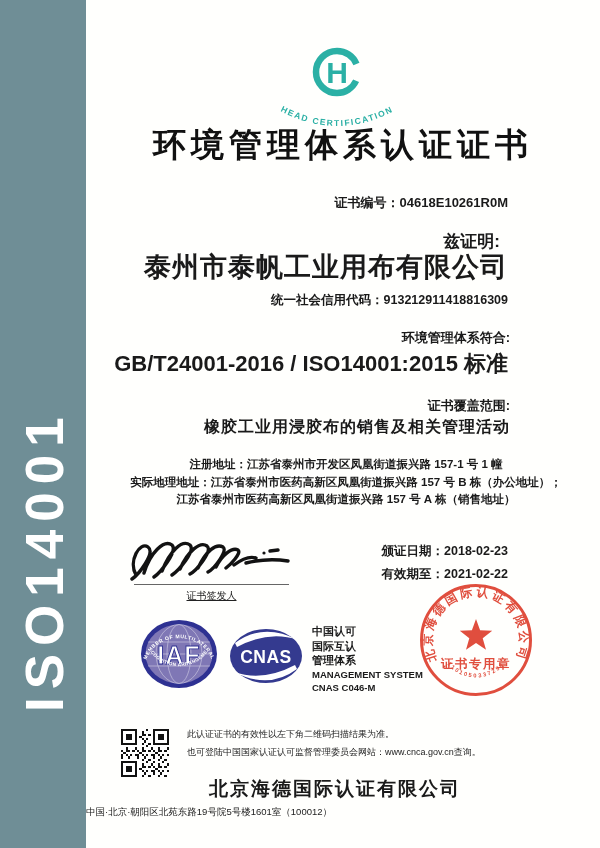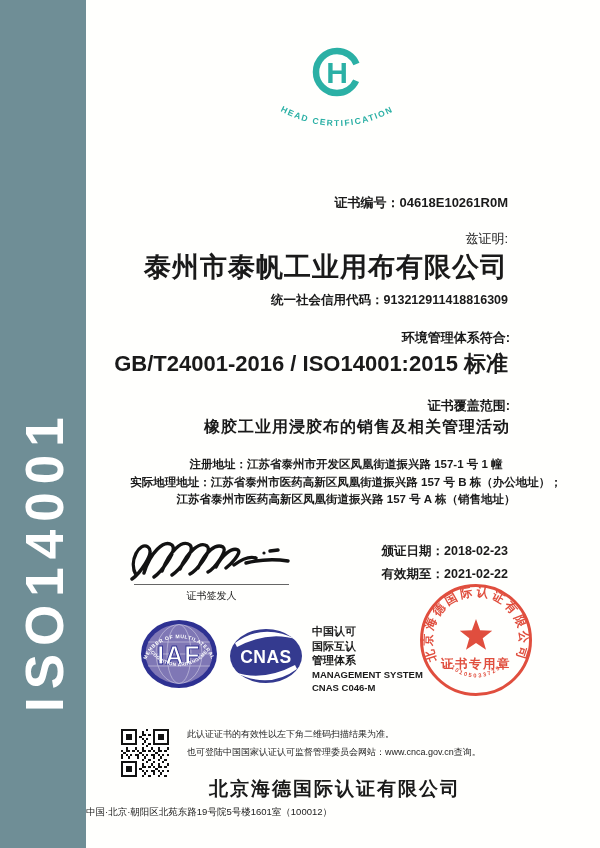--- a/index.html
+++ b/index.html
@@ -9,33 +9,33 @@
   
   .sidebar{left:0;top:0;width:86px;height:848px;background:#6F8E96;}
   .iso-vertical{left:14px;top:712px;transform-origin:0 0;transform:rotate(-90deg);
         font-weight:bold;font-size:53px;letter-spacing:8px;color:#ffffff;white-space:nowrap;}
   
   .logo-svg{left:262px;top:42px;}
   .title{left:86px;right:0;top:123px;text-align:center;font-size:33px;font-weight:bold;
         letter-spacing:5px;color:#111;}
   .cert-no{right:92px;top:194px;font-size:13px;font-weight:bold;}
   
-  .certify-label{right:92px;top:230px;font-size:13px;font-weight:normal;}
+  .certify-label{right:100px;top:230px;font-size:17px;font-weight:bold;}
   .company-name{right:92px;top:249px;font-size:27px;font-weight:bold;letter-spacing:1px;}
   .credit-code{right:92px;top:292px;font-size:12.5px;font-weight:bold;}
   .std-label{right:90px;top:329px;font-size:13px;font-weight:bold;}
   .std-value{right:92px;top:349px;font-size:22px;font-weight:bold;}
   .scope-label{right:90px;top:397px;font-size:13px;font-weight:bold;}
   .scope-value{right:90px;top:417px;font-size:16px;font-weight:bold;letter-spacing:1px;}
   .addresses{left:96px;right:4px;top:456px;text-align:center;font-size:11.5px;
         font-weight:bold;line-height:17.5px;}
   
   .signature-svg{left:128px;top:535px;}
   .sig-rule{left:134px;top:584px;width:155px;border-top:1px solid #666;height:0;}
-  .sig-caption{left:134px;top:589px;width:155px;text-align:center;font-size:10px;color:#222;}
+  .sig-caption{left:134px;top:589px;width:155px;text-align:center;font-size:10px;color:#222;text-decoration:underline;}
   .dates{right:92px;top:540px;text-align:right;font-size:12.5px;font-weight:bold;line-height:23px;}
   
   .iaf-svg{left:139px;top:618px;}
   .cnas-svg{left:229px;top:627px;}
   .cnas-block{left:312px;top:624px;}
   .cnas-block .cn{font-size:11px;line-height:14.5px;font-weight:bold;}
   .cnas-block .en{font-size:9.5px;line-height:13px;font-weight:bold;}
   .seal-svg{left:416px;top:580px;opacity:.93;}
   
   .qr-svg{left:121px;top:729px;}
@@ -57,20 +57,21 @@
     <defs>
       <path id="headArc" d="M 20,70 Q 75,98 130,70"></path>
     </defs>
     <circle cx="75" cy="30" r="21" fill="none" stroke="#2BB0A5" stroke-width="6.5" stroke-dasharray="114 18" stroke-dashoffset="-9"></circle>
     <text x="75" y="41" text-anchor="middle" font-size="30" font-weight="bold" fill="#2BB0A5">H</text>
     <text font-size="8.5" font-weight="bold" fill="#2BB0A5" letter-spacing="1.5">
       <textPath href="#headArc" startOffset="50%" text-anchor="middle">HEAD CERTIFICATION</textPath>
     </text>
   </svg>
 
+  <div class="abs title">环境管理体系认证证书</div>
 
   <div class="abs cert-no"><span>证书编号：</span><span>04618E10261R0M</span></div>
 
   <div class="abs certify-label">兹证明:</div>
   <div class="abs company-name">泰州市泰帆工业用布有限公司</div>
   <div class="abs credit-code"><span>统一社会信用代码：</span><span>913212911418816309</span></div>
 
   <div class="abs std-label">环境管理体系符合:</div>
   <div class="abs std-value">GB/T24001-2016 / ISO14001:2015 标准</div>
 

